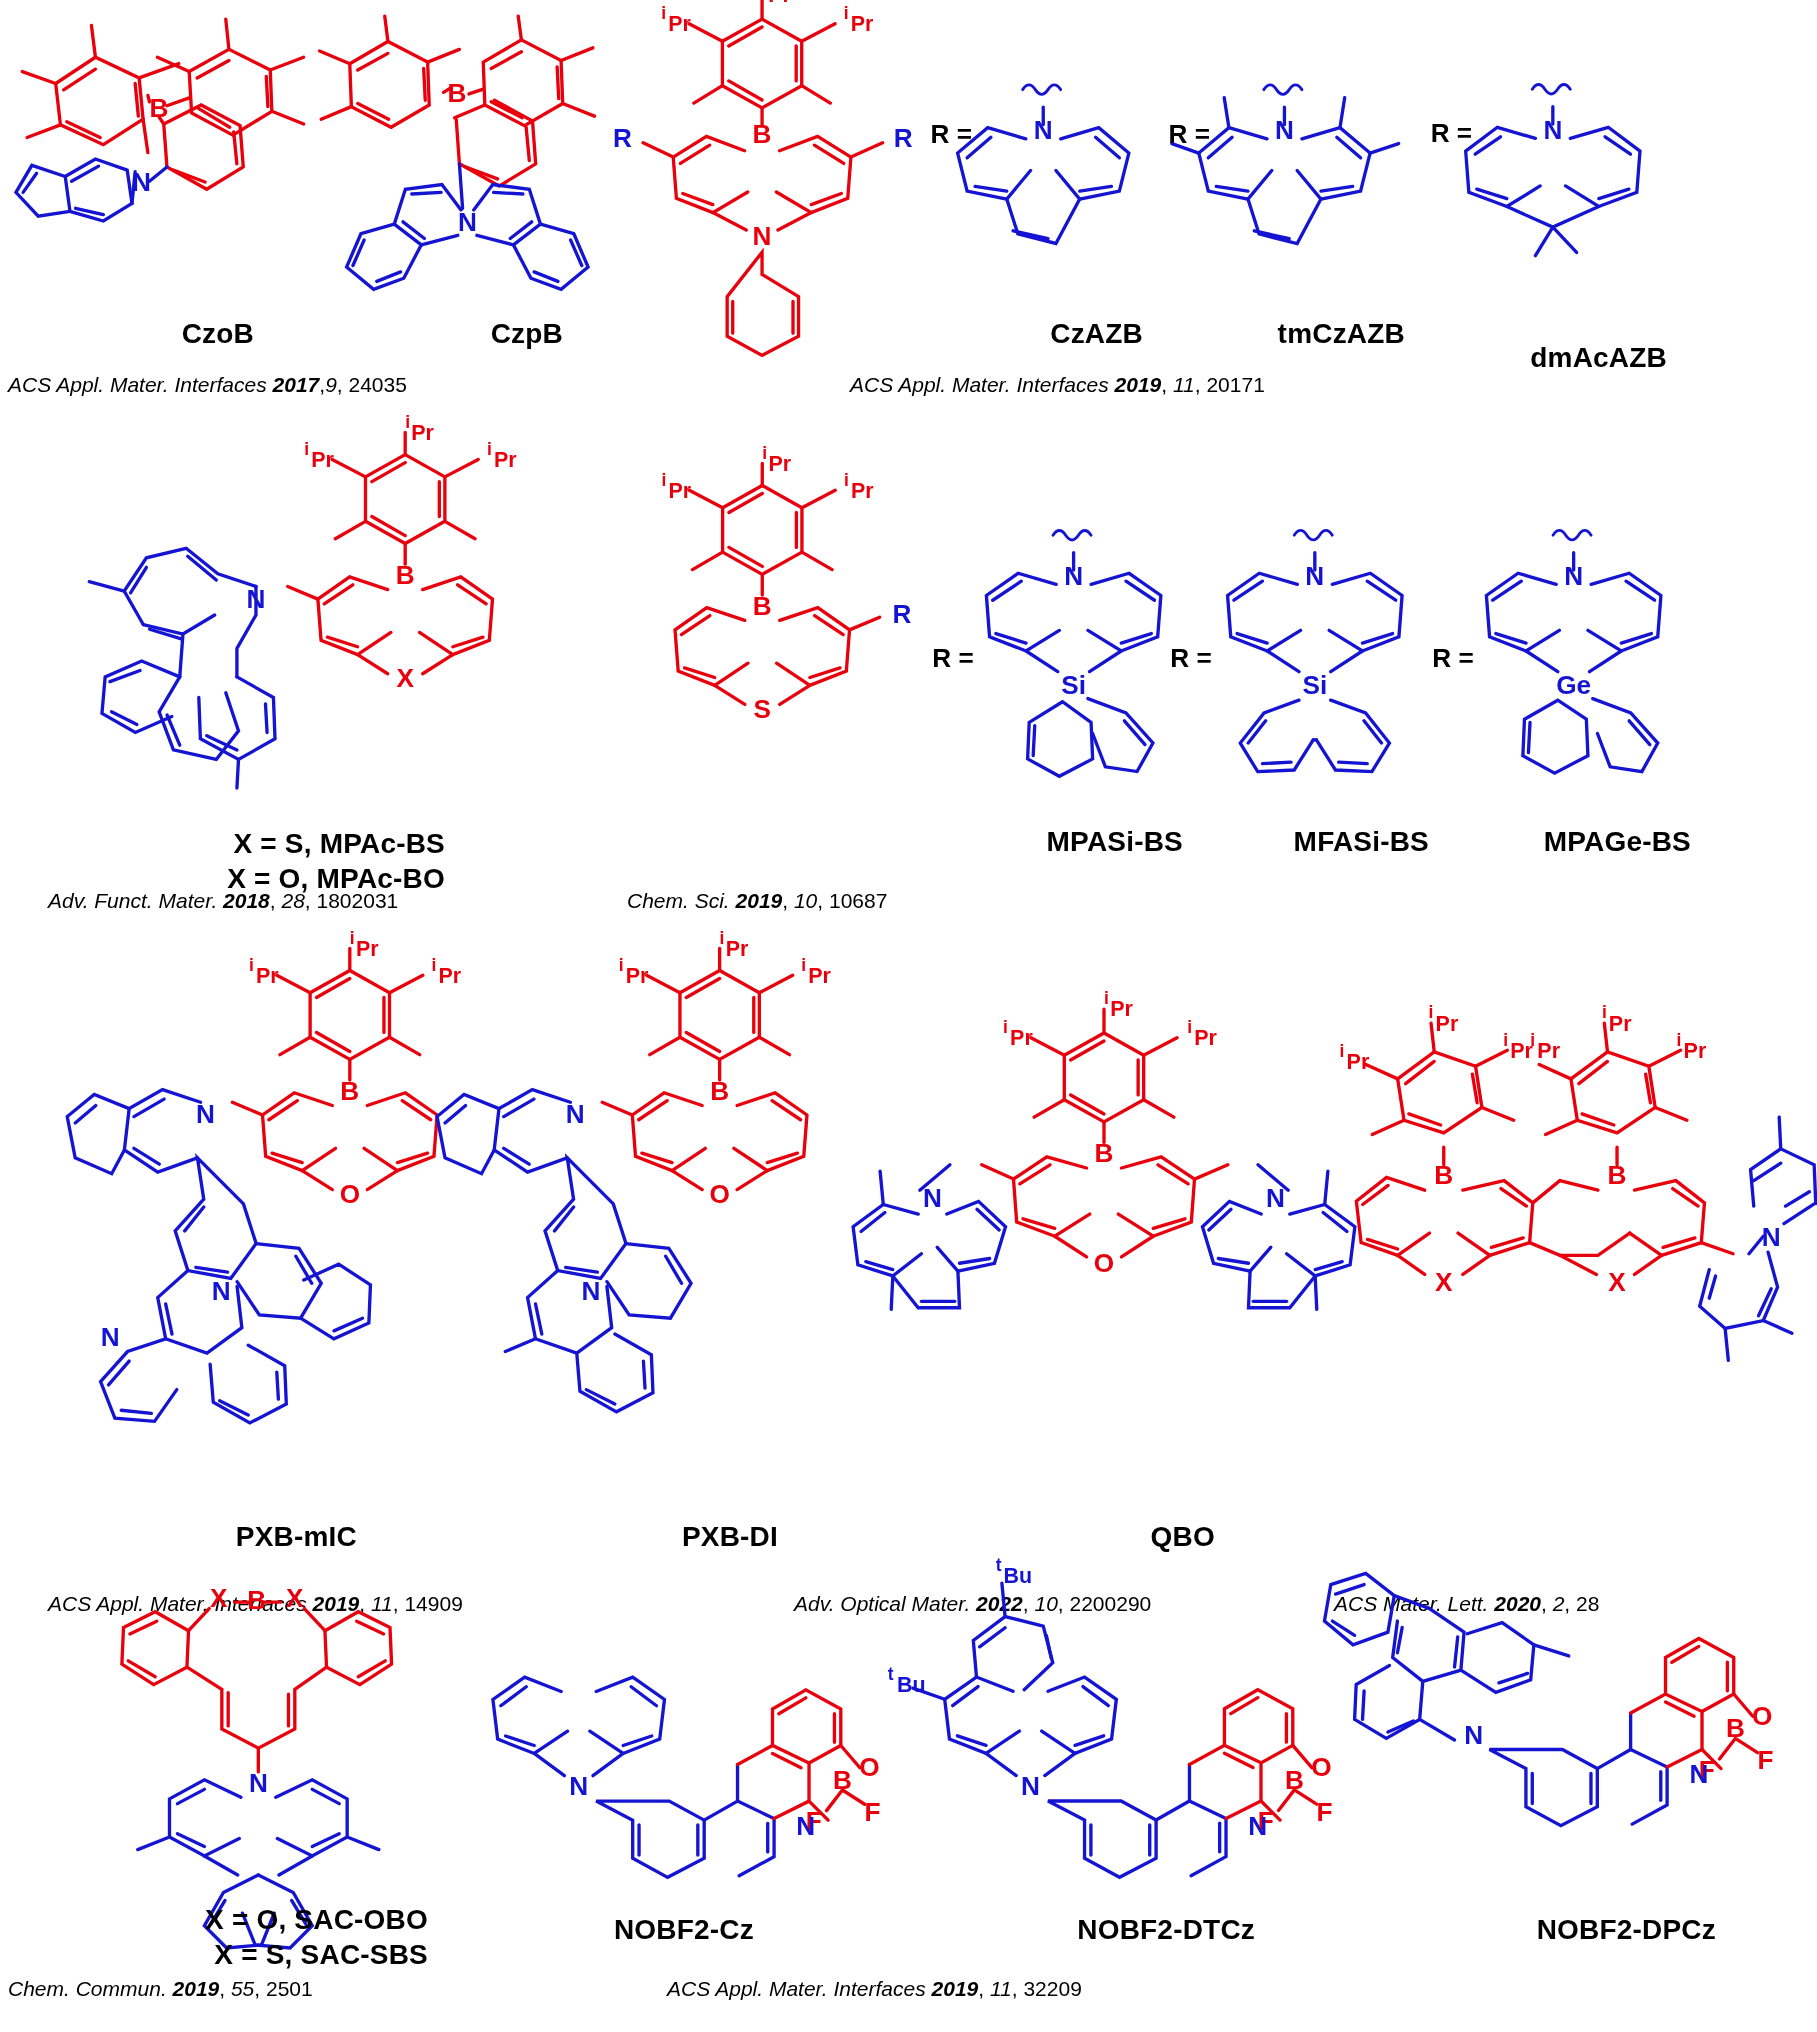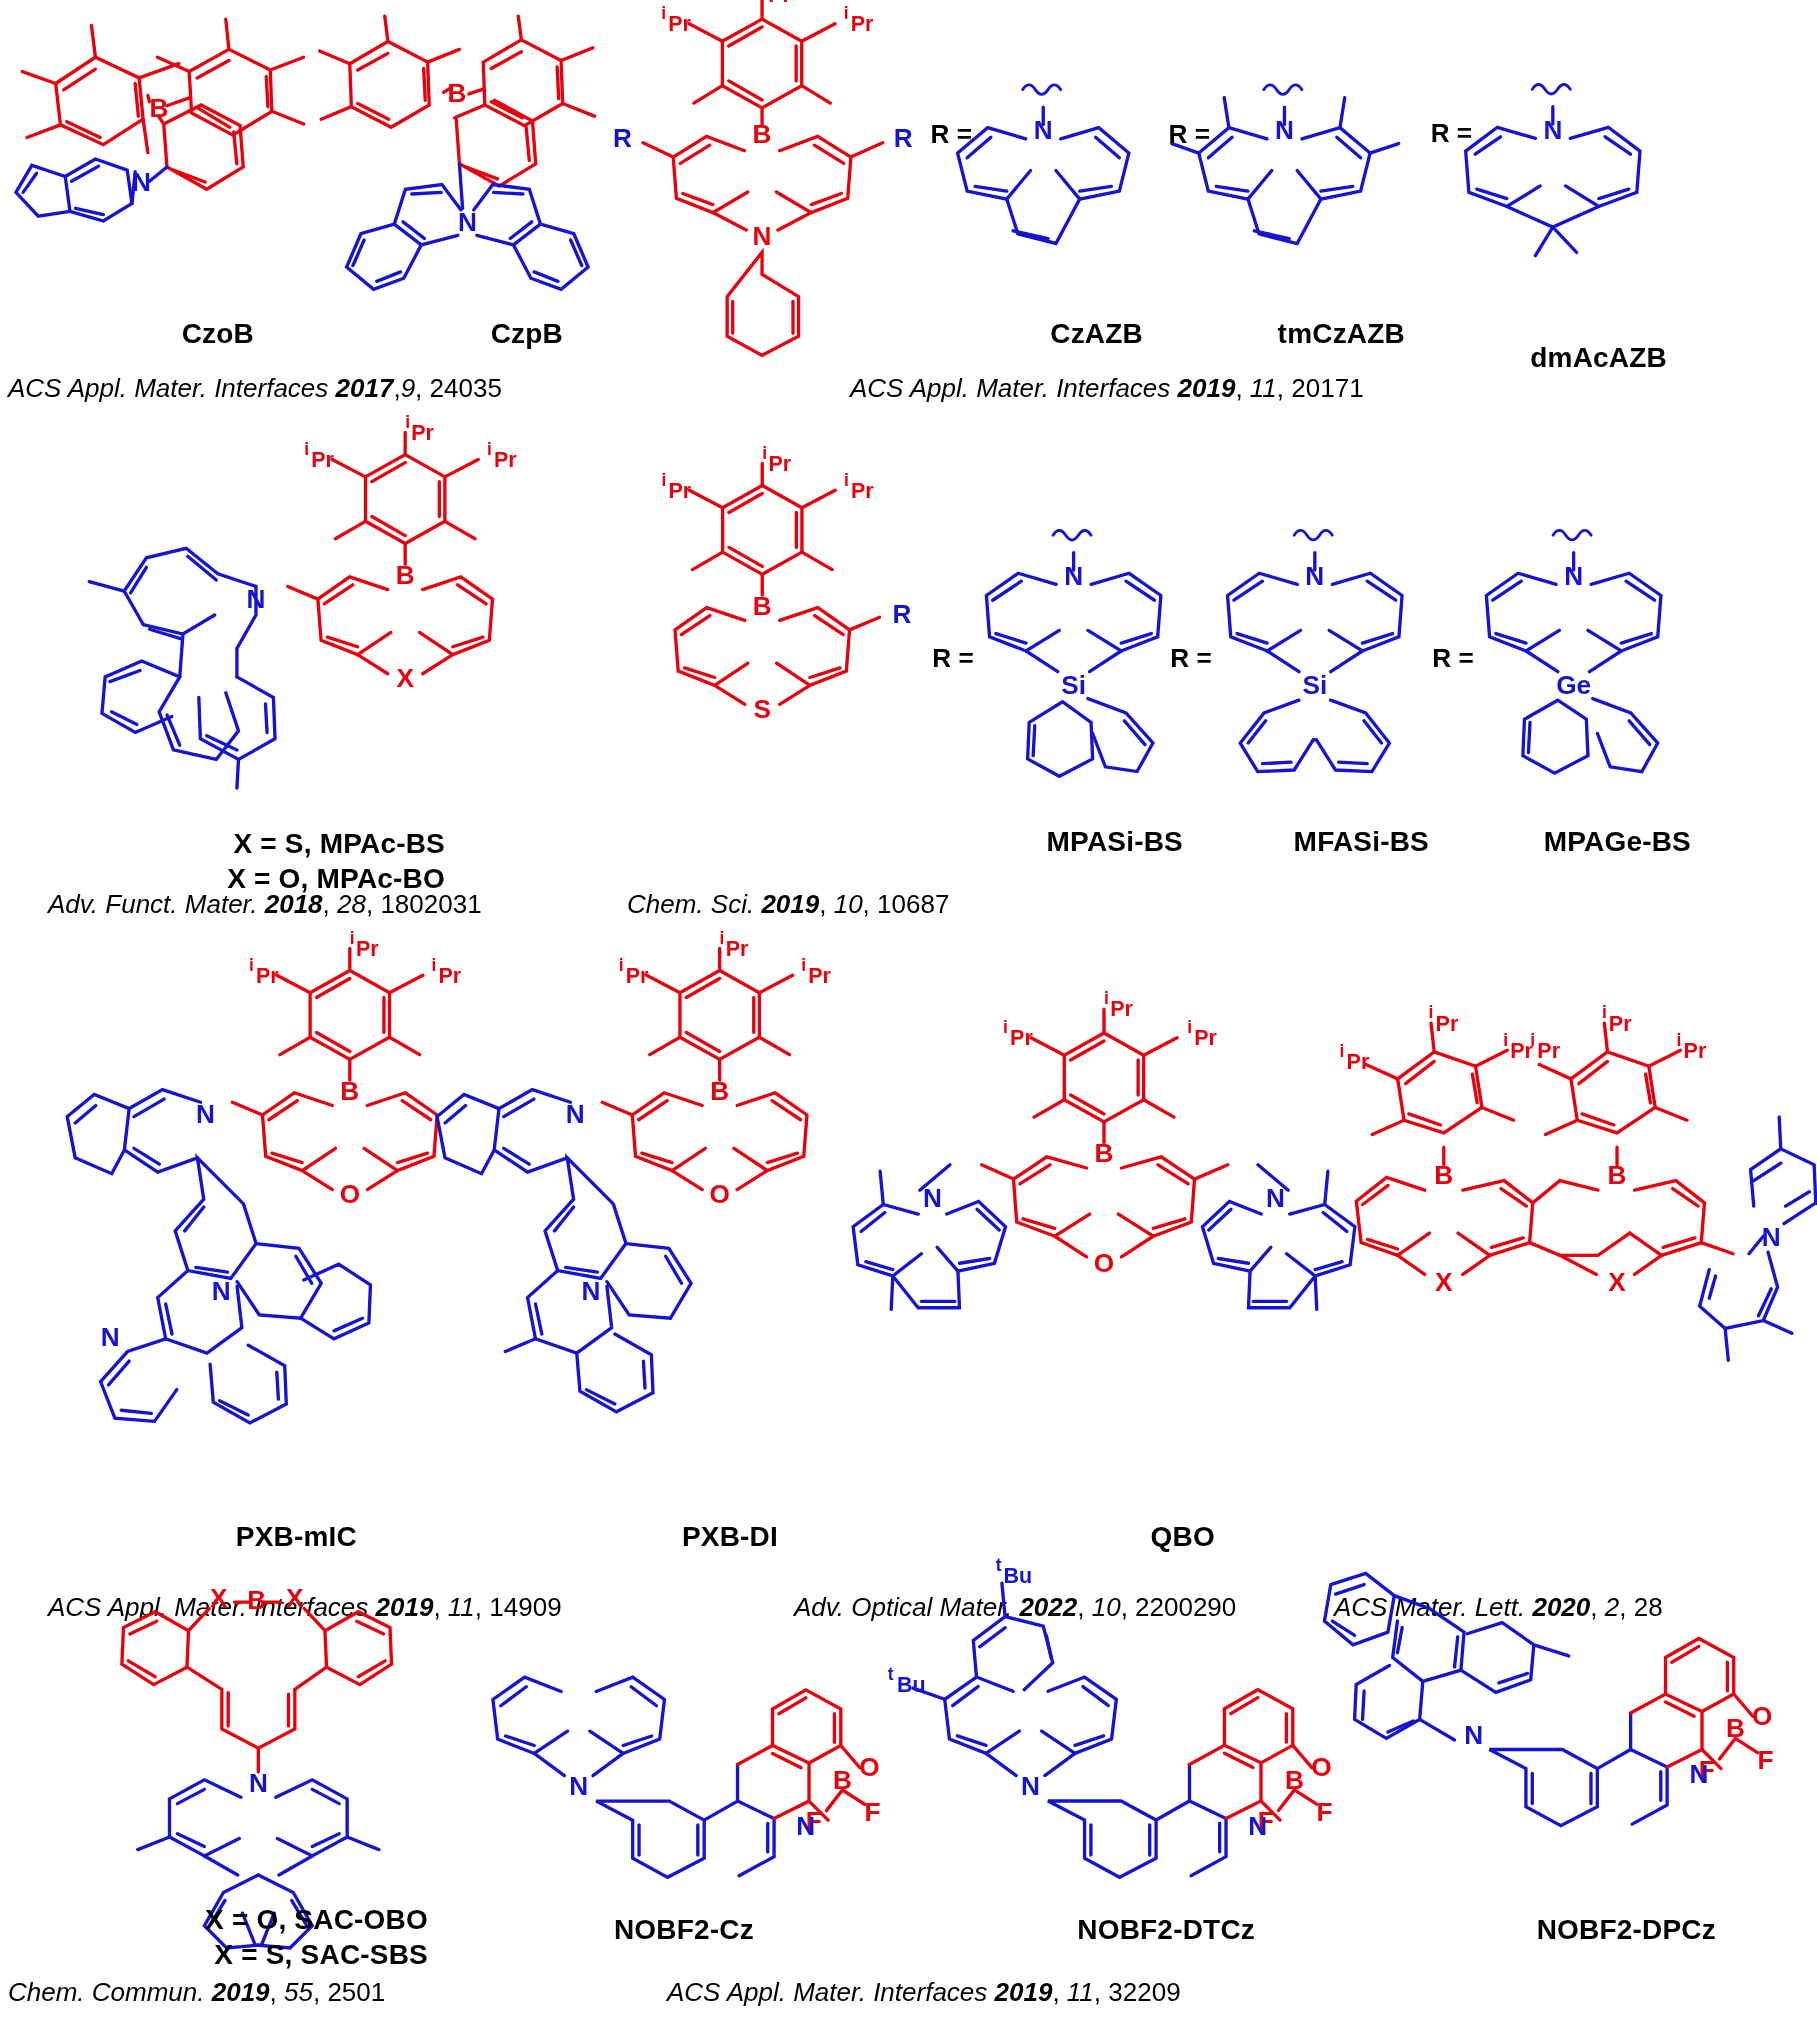--- a/index.html
+++ b/index.html
@@ -17,21 +17,21 @@
     font-weight:bold;
     font-size:28px;
     letter-spacing:0.2px;
     text-align:right;
     white-space:nowrap;
   }
   .label.two-line{white-space:normal;line-height:1.26;}
   .ref{
     position:absolute;
     font-style:italic;
-    font-size:26px;
+    font-size:21px;
     white-space:nowrap;
   }
   .ref b{font-style:italic;font-weight:bold;}
   .ref .up{font-style:normal;font-weight:normal;}
 
   
   .struct{position:absolute;}
   svg{display:block;overflow:visible;}
   .r{stroke:#e8000d;}
   .b{stroke:#1414d2;}

